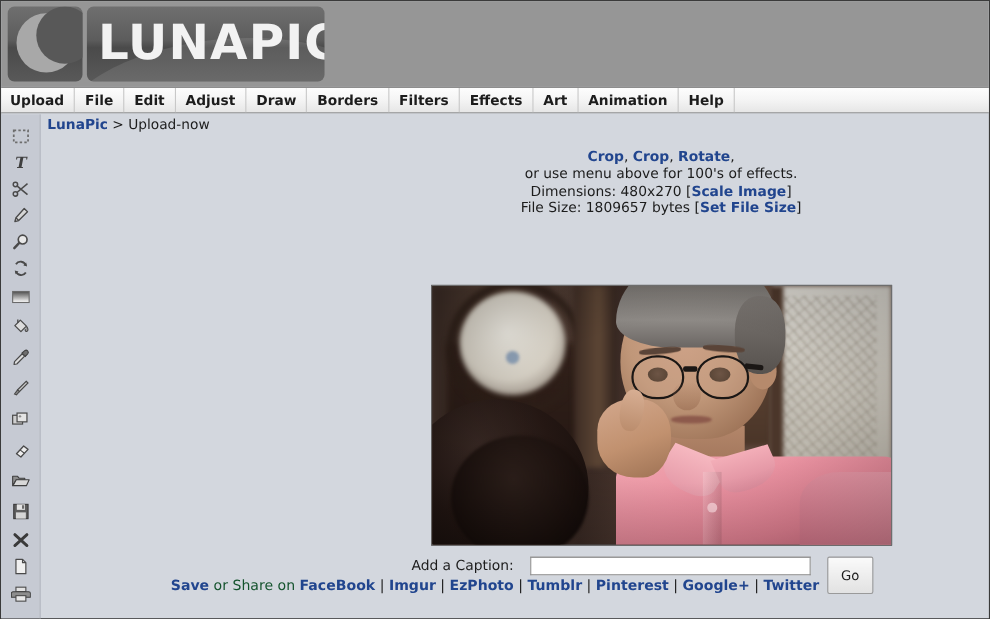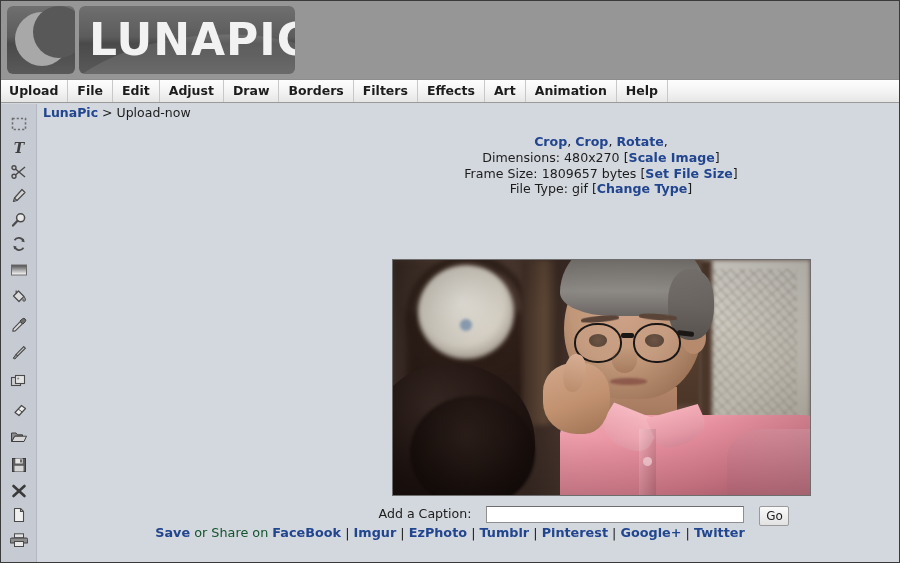--- a/index.html
+++ b/index.html
@@ -454,23 +454,23 @@
     border: 1px solid #8f8f8f;
     border-top-color: #6e6e6e;
     background: #ffffff;
     box-sizing: border-box;
     font-size: 12px;
     font-family: "DejaVu Sans", "Liberation Sans", sans-serif;
     padding: 0 3px;
     color: #111;
   }
   #caption-go {
-    height: 20px;
+    height: 34px;
     min-width: 30px;
-    padding: 0 0;
+    padding: 0 12px;
     font-size: 12px;
     font-family: "DejaVu Sans", "Liberation Sans", sans-serif;
     background: linear-gradient(180deg,#fafafa,#e2e2e2);
     border: 1px solid #9a9a9a;
     border-radius: 2px;
     color: #1c1c1c;
     cursor: pointer;
     line-height: 1;
   }
 
@@ -664,34 +664,30 @@
         <rect x="4.5" y="9.5" width="9" height="5" fill="#e8e8e8" stroke="#4a4a4a" stroke-width="1"></rect>
       </svg>
     </div>
 
   </div>
 
   <div id="info-block">
     <div class="info-line">
       <span class="lnk">Crop</span><span>, </span><span class="lnk">Crop</span><span>, </span><span class="lnk">Rotate</span><span>,</span>
     </div>
+    <div class="info-line">or use menu above for 100's of effects.</div>
     <div class="info-line">
       <span>Dimensions:</span>
       <span>480x270</span>
       <span>[</span><span class="lnk">Scale Image</span><span>]</span>
     </div>
     <div class="info-line">
-      <span>Frame Size:</span>
+      <span>File Size:</span>
       <span>1809657 bytes</span>
       <span>[</span><span class="lnk">Set File Size</span><span>]</span>
-    </div>
-    <div class="info-line">
-      <span>File Type:</span>
-      <span>gif</span>
-      <span>[</span><span class="lnk">Change Type</span><span>]</span>
     </div>
   </div>
 
   <div id="image-frame">
     <div id="photo">
       <div class="ph" id="ph-bg"></div>
       <div class="ph" id="ph-wood-left"></div>
       <div class="ph" id="ph-clock-body"></div>
       <div class="ph" id="ph-clock-face"></div>
       <div class="ph" id="ph-clock-rim"></div>

